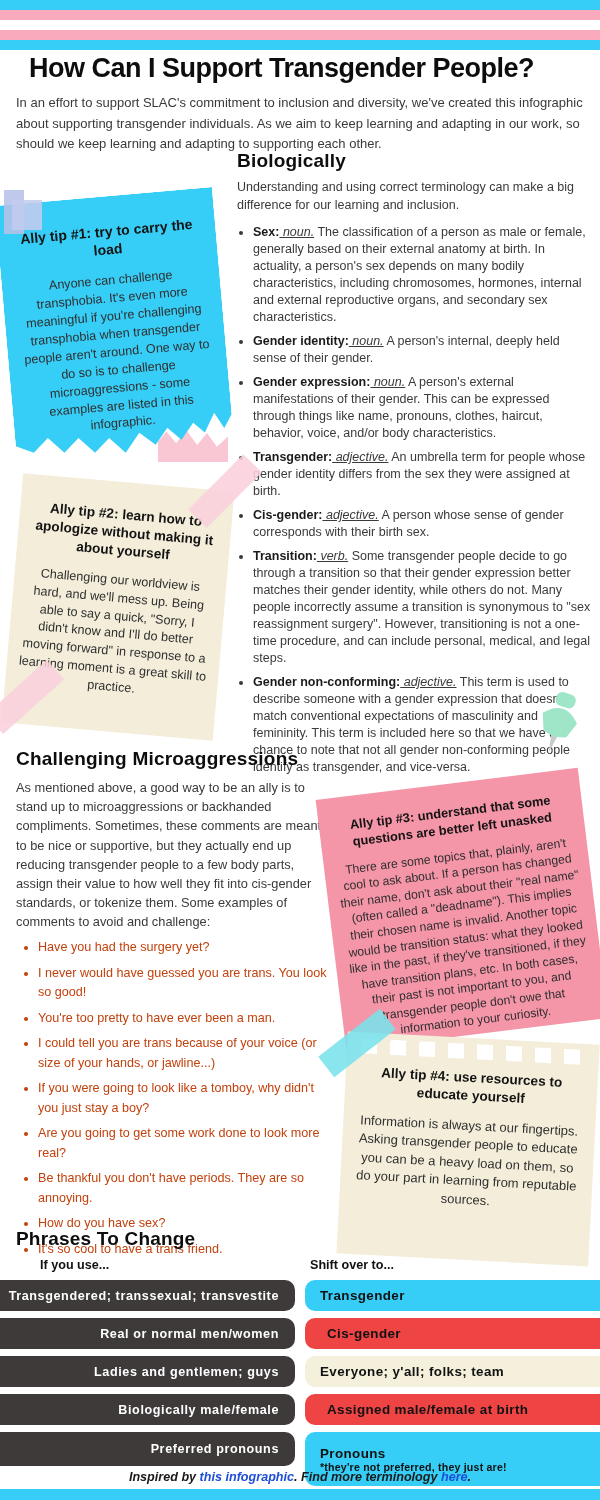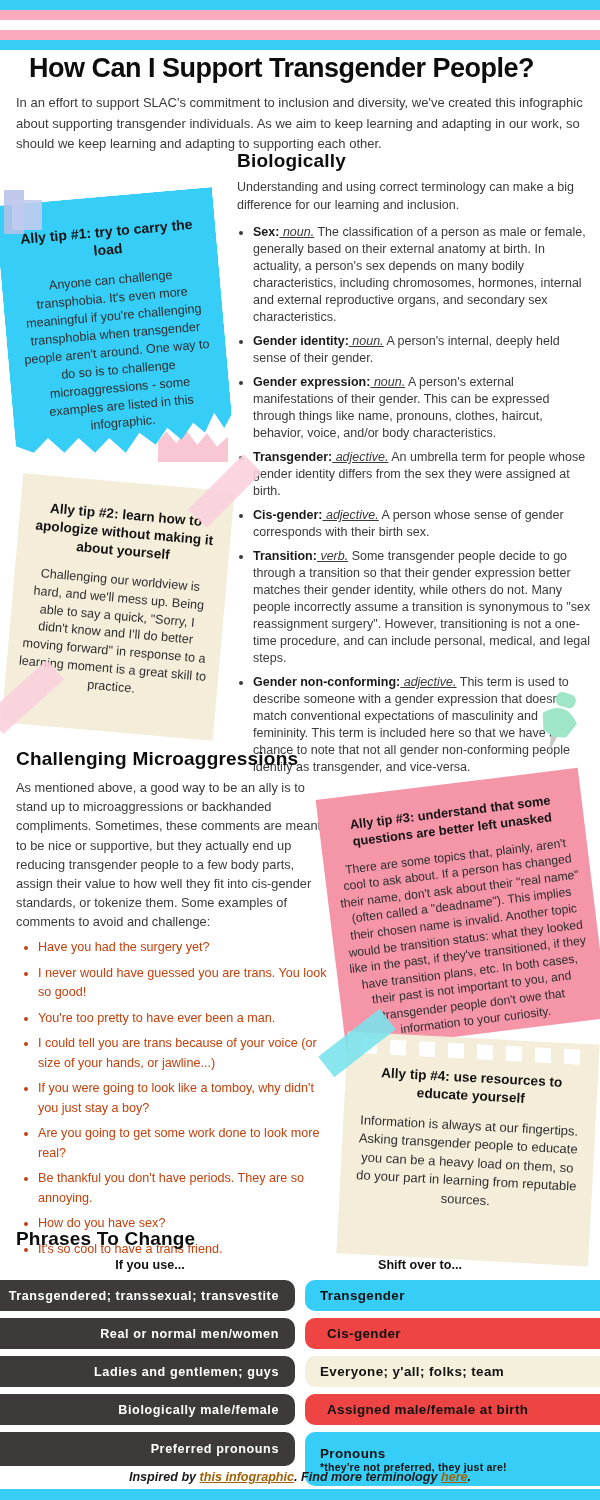--- a/index.html
+++ b/index.html
@@ -66,37 +66,37 @@
     clip-path:polygon(0 40%,12% 10%,26% 45%,40% 5%,56% 50%,70% 15%,84% 55%,100% 25%,100% 100%,0 100%);}
   .pushpin{left:526px;top:688px;width:64px;height:72px;transform:rotate(18deg);}
   
   .micro-h{left:16px;top:748px;width:320px;}
   .micro-intro{left:16px;top:778px;width:312px;font-size:12.8px;line-height:1.5;}
   .micro-list{left:22px;top:938px;width:306px;}
   ul.m-list{margin:0;padding:0 0 0 16px;}
   ul.m-list li{font-size:12.6px;line-height:1.55;margin:0 0 6px 0;color:#c2410c;}
   
   .phrases-h{left:16px;top:1228px;}
-  .col-head{font-weight:800;color:#111;font-size:12.6px;text-align:center;}
+  .col-head{font-weight:800;color:#111;font-size:12.6px;text-align:left;}
   .col-head-left{left:40px;top:1258px;width:220px;}
   .col-head-right{left:310px;top:1258px;width:220px;}
   .row-left{left:-10px;width:305px;background:#3E3A3A;border-radius:10px;
     color:#fff;font-weight:700;font-size:12.6px;letter-spacing:0.6px;
     display:flex;align-items:center;justify-content:flex-end;padding-right:16px;box-sizing:border-box;}
   .row-right{left:305px;width:295px;border-radius:10px 0 0 10px;
     color:#111;font-weight:800;font-size:13.4px;letter-spacing:0.4px;
     display:flex;flex-direction:column;justify-content:center;padding-left:15px;box-sizing:border-box;}
   .row-right[data-color="blue"]{background:#36CDF6;}
   .row-right[data-color="pink"]{background:#ef4444;padding-left:22px;}
   .row-right[data-color="cream"]{background:#F5F0DC;}
   .row-note{font-size:10.6px;font-weight:700;letter-spacing:0.2px;}
   
   .footer{left:0;top:1470px;width:600px;text-align:center;font-size:12.6px;
     font-style:italic;font-weight:700;color:#1a1a1a;}
-  .footer a{color:#a16207;text-decoration:underline;cursor:pointer;}
+  .footer a{color:#1d4ed8;cursor:pointer;}
 </style>
 </head>
 <body>
 
 <div class="abs flag flag-top">
   <div class="stripe stripe-blue"></div>
   <div class="stripe stripe-pink"></div>
   <div class="stripe stripe-white"></div>
   <div class="stripe stripe-pink"></div>
   <div class="stripe stripe-blue"></div>

